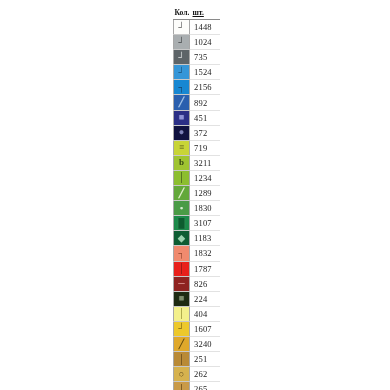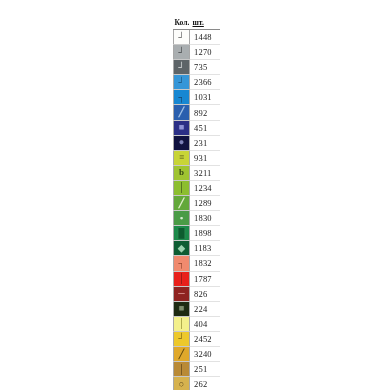--- a/index.html
+++ b/index.html
@@ -25,21 +25,21 @@
     top: 0px;
     width: 46px;
     border-collapse: collapse;
     table-layout: fixed;
   }
   #legend-table col.c-swatch { width: 16px; }
   #legend-table col.c-count  { width: 30px; }
 
   #legend-table thead th {
     padding: 0;
-    height: 29px;
+    height: 19px;
     font-family: "Liberation Serif", serif;
     font-size: 7.5px;
     font-weight: bold;
     color: #101010;
     text-align: left;
     border-bottom: 1px solid #8a8a8a;
     letter-spacing: 0px;
     line-height: 13px;
     vertical-align: bottom;
   }
@@ -109,70 +109,70 @@
             <div class="swatch-fill" style="background: rgb(253, 253, 251);"></div>
             <div class="swatch-sym" style="color: rgb(90, 90, 90);">┘</div>
           </td>
           <td class="count-cell">1448</td>
         </tr>
         <tr>
           <td class="swatch-cell">
             <div class="swatch-fill" style="background: rgb(169, 174, 176);"></div>
             <div class="swatch-sym" style="color: rgb(60, 64, 66);">┘</div>
           </td>
-          <td class="count-cell">1270</td>
+          <td class="count-cell">1024</td>
         </tr>
         <tr>
           <td class="swatch-cell">
             <div class="swatch-fill" style="background: rgb(93, 100, 104);"></div>
             <div class="swatch-sym" style="color: rgb(216, 220, 222);">┘</div>
           </td>
           <td class="count-cell">735</td>
         </tr>
         <tr>
           <td class="swatch-cell">
             <div class="swatch-fill" style="background: rgb(53, 150, 216);"></div>
             <div class="swatch-sym" style="color: rgb(12, 74, 118);">┘</div>
           </td>
-          <td class="count-cell">2366</td>
+          <td class="count-cell">1524</td>
         </tr>
         <tr>
           <td class="swatch-cell">
             <div class="swatch-fill" style="background: rgb(23, 135, 210);"></div>
             <div class="swatch-sym" style="color: rgb(10, 60, 102);">┐</div>
           </td>
-          <td class="count-cell">1031</td>
+          <td class="count-cell">2156</td>
         </tr>
         <tr>
           <td class="swatch-cell">
             <div class="swatch-fill" style="background: rgb(42, 95, 174);"></div>
             <div class="swatch-sym" style="color: rgb(159, 194, 232);">╱</div>
           </td>
           <td class="count-cell">892</td>
         </tr>
         <tr>
           <td class="swatch-cell">
             <div class="swatch-fill" style="background: rgb(43, 47, 134);"></div>
             <div class="swatch-sym" style="color: rgb(143, 148, 216);">■</div>
           </td>
           <td class="count-cell">451</td>
         </tr>
         <tr>
           <td class="swatch-cell">
             <div class="swatch-fill" style="background: rgb(16, 18, 63);"></div>
             <div class="swatch-sym" style="color: rgb(125, 130, 184);">●</div>
           </td>
-          <td class="count-cell">231</td>
+          <td class="count-cell">372</td>
         </tr>
         <tr>
           <td class="swatch-cell">
             <div class="swatch-fill" style="background: rgb(200, 212, 55);"></div>
             <div class="swatch-sym" style="color: rgb(76, 84, 7);">≡</div>
           </td>
-          <td class="count-cell">931</td>
+          <td class="count-cell">719</td>
         </tr>
         <tr>
           <td class="swatch-cell">
             <div class="swatch-fill" style="background: rgb(159, 196, 49);"></div>
             <div class="swatch-sym" style="color: rgb(47, 68, 6);">b</div>
           </td>
           <td class="count-cell">3211</td>
         </tr>
         <tr>
           <td class="swatch-cell">
@@ -193,21 +193,21 @@
             <div class="swatch-fill" style="background: rgb(74, 155, 70);"></div>
             <div class="swatch-sym" style="color: rgb(215, 236, 209);">•</div>
           </td>
           <td class="count-cell">1830</td>
         </tr>
         <tr>
           <td class="swatch-cell">
             <div class="swatch-fill" style="background: rgb(28, 138, 74);"></div>
             <div class="swatch-sym" style="color: rgb(13, 92, 47);">█</div>
           </td>
-          <td class="count-cell">1898</td>
+          <td class="count-cell">3107</td>
         </tr>
         <tr>
           <td class="swatch-cell">
             <div class="swatch-fill" style="background: rgb(13, 92, 50);"></div>
             <div class="swatch-sym" style="color: rgb(154, 209, 174);">◆</div>
           </td>
           <td class="count-cell">1183</td>
         </tr>
         <tr>
           <td class="swatch-cell">
@@ -242,21 +242,21 @@
             <div class="swatch-fill" style="background: rgb(243, 240, 140);"></div>
             <div class="swatch-sym" style="color: rgb(138, 133, 38);">│</div>
           </td>
           <td class="count-cell">404</td>
         </tr>
         <tr>
           <td class="swatch-cell">
             <div class="swatch-fill" style="background: rgb(237, 200, 43);"></div>
             <div class="swatch-sym" style="color: rgb(122, 98, 6);">┘</div>
           </td>
-          <td class="count-cell">2452</td>
+          <td class="count-cell">1607</td>
         </tr>
         <tr>
           <td class="swatch-cell">
             <div class="swatch-fill" style="background: rgb(224, 168, 42);"></div>
             <div class="swatch-sym" style="color: rgb(111, 79, 4);">╱</div>
           </td>
           <td class="count-cell">3240</td>
         </tr>
         <tr>
           <td class="swatch-cell">

